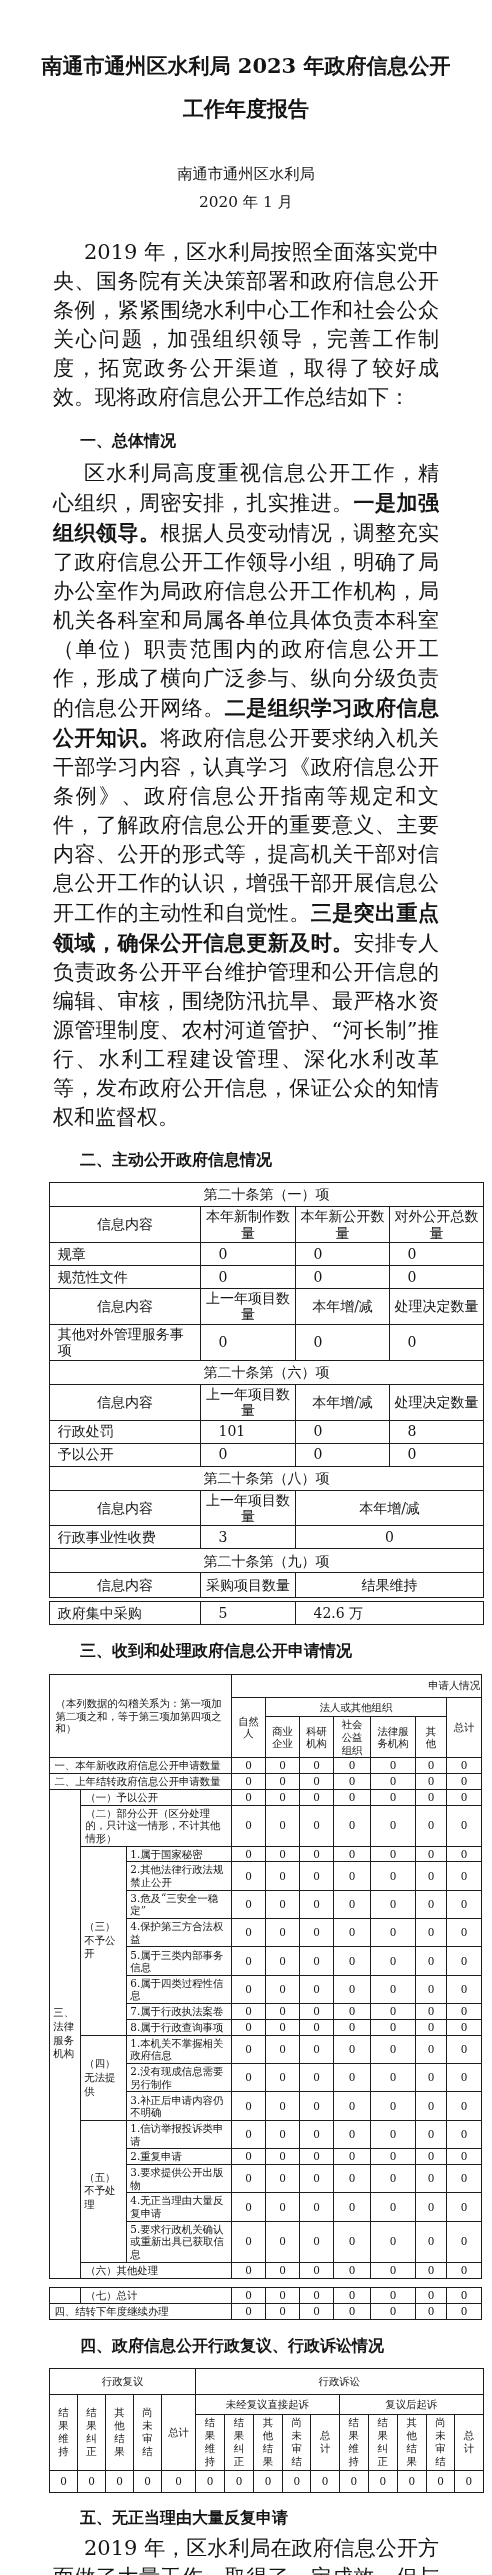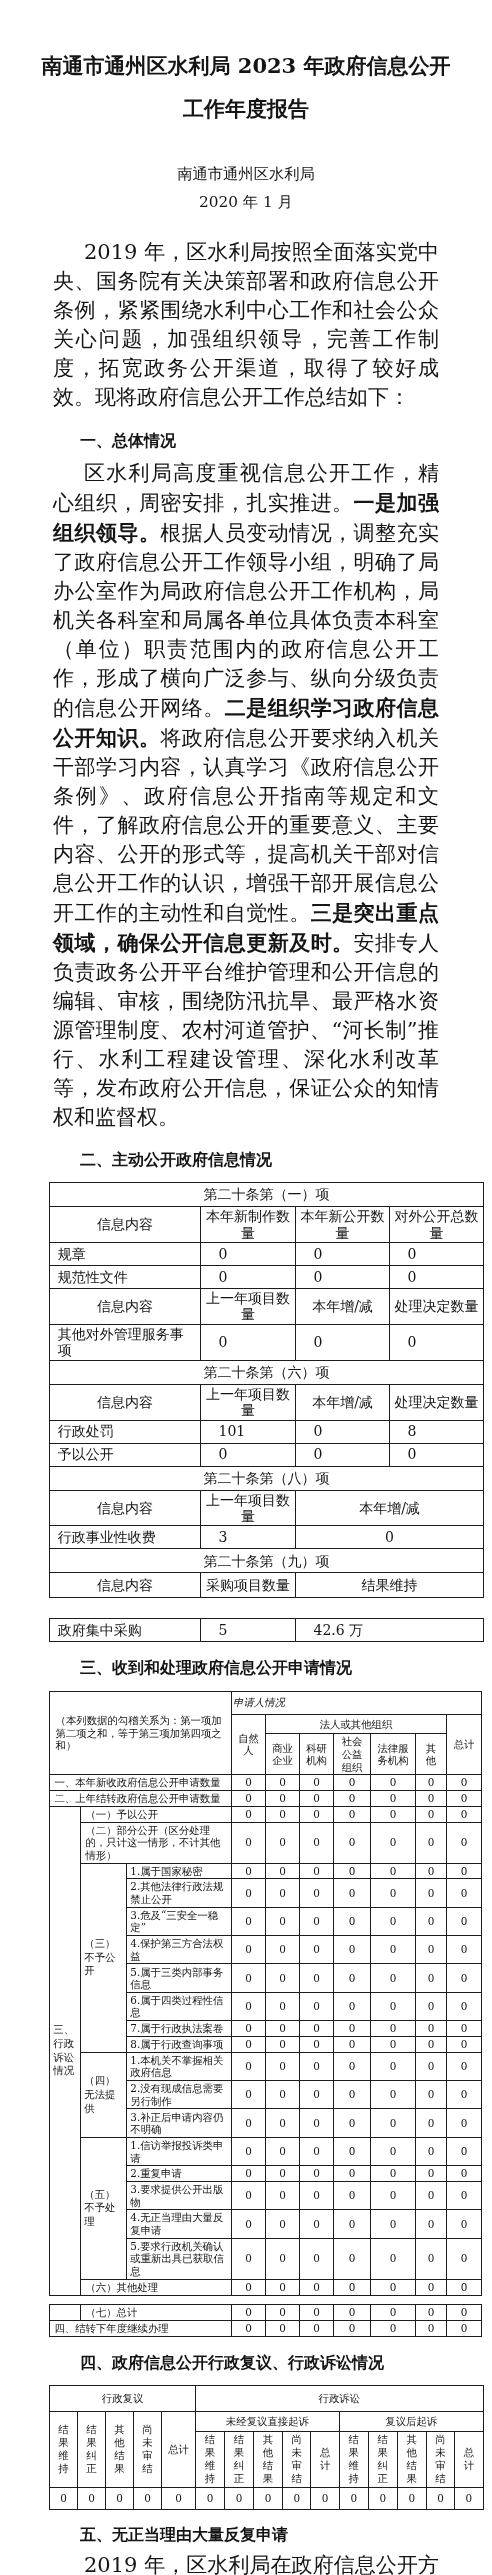--- a/index.html
+++ b/index.html
@@ -56,26 +56,26 @@
     overflow: hidden;
   }
 
   
   .t1 { font-size: 14px; line-height: 16.4px; }
   .t1 .t1-sec  { height: 24px; text-align: center; }
   .t1 .t1-colh { height: 25px; text-align: center; }
   .t1 .t1-label { height: 23px; text-align: left; padding: 1.1px 3.3px 1.1px 7.7px; }
   .t1 .t1-num   { height: 23px; text-align: left; padding: 1.1px 2.2px 1.1px 17.5px; }
   .t1 .t1-merged { text-align: center; padding-left: 2.2px; }
-  #t-disclosure2 { margin-top: 20px; }
+  #t-disclosure2 { margin-top: 3px; }
 
   
   .t3 { font-size: 10.4px; line-height: 12.6px; }
   .t3 .t3-note  { padding: 3.3px 5.5px; text-align: left; }
-  .t3 .t3-h1 { height: 23px; text-align: left; font-style: italic; }
+  .t3 .t3-h1 { height: 23px; text-align: right; }
   .t3 .t3-h2 { height: 19.7px; }
   .t3 .t3-vh { height: 35px; padding: 1.1px 5.5px; text-align: center; }
   .t3 .t3-rvh { padding: 1.1px 5.5px; text-align: center; }
   .t3 .t3-flabel   { height: 14.2px; text-align: left; padding: 1.1px 4.4px; }
   .t3 .t3-sublabel { height: 14.2px; text-align: left; padding: 1.1px 4.4px; }
   .t3 .t3-group { text-align: left; padding: 1.1px 3.3px; line-height: 13.7px; }
   .t3 .t3-sub   { text-align: left; padding: 1.1px 3.3px; line-height: 13.7px; }
   .t3 .t3-item  { height: 14.2px; text-align: left; padding: 1.1px 3.3px; }
   .t3 .t3-num   { height: 14.2px; text-align: center; padding: 0.5px 1.1px; }
   #t-requests2 { margin-top: 8.7px; }
@@ -260,21 +260,21 @@
             <td class="t3-flabel" colspan="3">二、上年结转政府信息公开申请数量</td>
             <td class="t3-num">0</td>
             <td class="t3-num">0</td>
             <td class="t3-num">0</td>
             <td class="t3-num">0</td>
             <td class="t3-num">0</td>
             <td class="t3-num">0</td>
             <td class="t3-num">0</td>
           </tr>
           <tr>
-            <td class="t3-group" rowspan="19">三、行政诉讼情况</td>
+            <td class="t3-group" rowspan="19">三、法律服务机构</td>
             <td class="t3-sublabel" colspan="2">（一）予以公开</td>
             <td class="t3-num">0</td>
             <td class="t3-num">0</td>
             <td class="t3-num">0</td>
             <td class="t3-num">0</td>
             <td class="t3-num">0</td>
             <td class="t3-num">0</td>
             <td class="t3-num">0</td>
           </tr>
           <tr>

